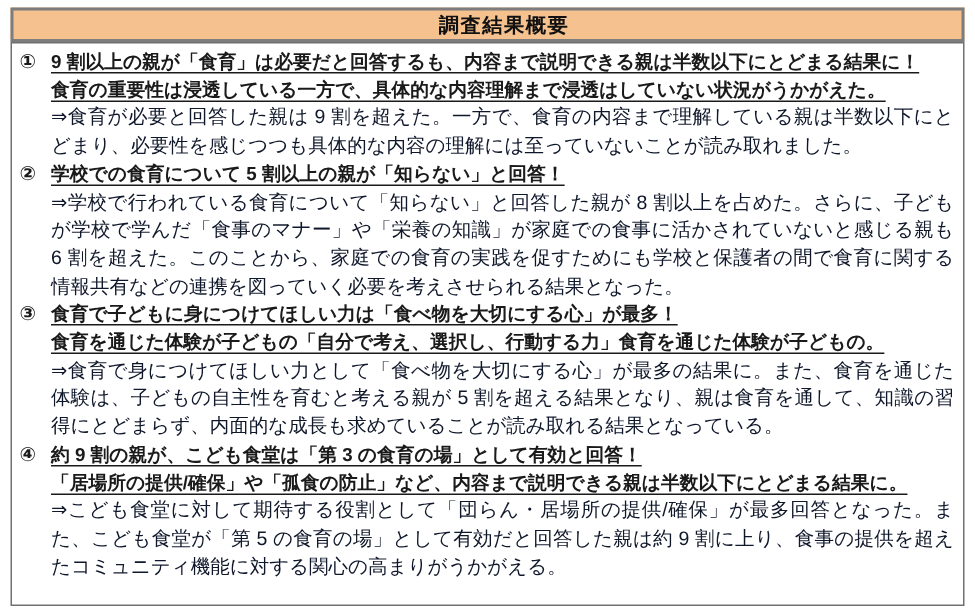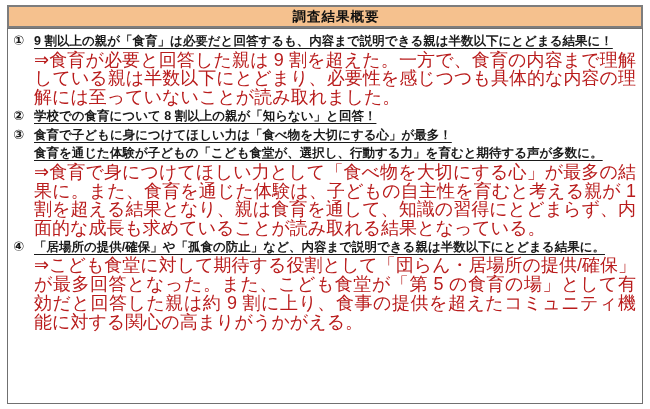--- a/index.html
+++ b/index.html
@@ -56,57 +56,60 @@
     font-size: 12.5px;
     font-weight: bold;
     color: #1a1a1a;
     line-height: 18.7px;
     text-decoration: underline;
     text-underline-offset: 3px;
     text-decoration-thickness: 1px;
     overflow-wrap: break-word;
   }
   .body-text {
-    font-size: 18px;
+    font-size: 13px;
     font-weight: normal;
-    color: #b91c1c;
+    color: #0f172a;
     line-height: 18.7px;
     text-align: justify;
     overflow-wrap: break-word;
   }
 </style>
 </head>
 <body>
 
 <div class="doc">
 
   <div class="title-bar">
     <span class="title">調査結果概要</span>
   </div>
 
   <div class="content-box">
 
     <div class="section">
       <span class="num">①</span>
       <div class="heading-line">9 割以上の親が「食育」は必要だと回答するも、内容まで説明できる親は半数以下にとどまる結果に！</div>
+      <div class="heading-line">食育の重要性は浸透している一方で、具体的な内容理解まで浸透はしていない状況がうかがえた。</div>
       <div class="body-text">⇒食育が必要と回答した親は 9 割を超えた。一方で、食育の内容まで理解している親は半数以下にとどまり、必要性を感じつつも具体的な内容の理解には至っていないことが読み取れました。</div>
     </div>
 
     <div class="section">
       <span class="num">②</span>
-      <div class="heading-line">学校での食育について 8 割以上の親が「知らない」と回答！</div>
+      <div class="heading-line">学校での食育について 5 割以上の親が「知らない」と回答！</div>
+      <div class="body-text">⇒学校で行われている食育について「知らない」と回答した親が 8 割以上を占めた。さらに、子どもが学校で学んだ「食事のマナー」や「栄養の知識」が家庭での食事に活かされていないと感じる親も 6 割を超えた。このことから、家庭での食育の実践を促すためにも学校と保護者の間で食育に関する情報共有などの連携を図っていく必要を考えさせられる結果となった。</div>
     </div>
 
     <div class="section">
       <span class="num">③</span>
       <div class="heading-line">食育で子どもに身につけてほしい力は「食べ物を大切にする心」が最多！</div>
-      <div class="heading-line">食育を通じた体験が子どもの「こども食堂が、選択し、行動する力」を育むと期待する声が多数に。</div>
-      <div class="body-text">⇒食育で身につけてほしい力として「食べ物を大切にする心」が最多の結果に。また、食育を通じた体験は、子どもの自主性を育むと考える親が 1 割を超える結果となり、親は食育を通して、知識の習得にとどまらず、内面的な成長も求めていることが読み取れる結果となっている。</div>
+      <div class="heading-line">食育を通じた体験が子どもの「自分で考え、選択し、行動する力」食育を通じた体験が子どもの。</div>
+      <div class="body-text">⇒食育で身につけてほしい力として「食べ物を大切にする心」が最多の結果に。また、食育を通じた体験は、子どもの自主性を育むと考える親が 5 割を超える結果となり、親は食育を通して、知識の習得にとどまらず、内面的な成長も求めていることが読み取れる結果となっている。</div>
     </div>
 
     <div class="section">
       <span class="num">④</span>
+      <div class="heading-line">約 9 割の親が、こども食堂は「第 3 の食育の場」として有効と回答！</div>
       <div class="heading-line">「居場所の提供/確保」や「孤食の防止」など、内容まで説明できる親は半数以下にとどまる結果に。</div>
       <div class="body-text">⇒こども食堂に対して期待する役割として「団らん・居場所の提供/確保」が最多回答となった。また、こども食堂が「第 5 の食育の場」として有効だと回答した親は約 9 割に上り、食事の提供を超えたコミュニティ機能に対する関心の高まりがうかがえる。</div>
     </div>
 
   </div>
 </div>
 
 </body></html>

